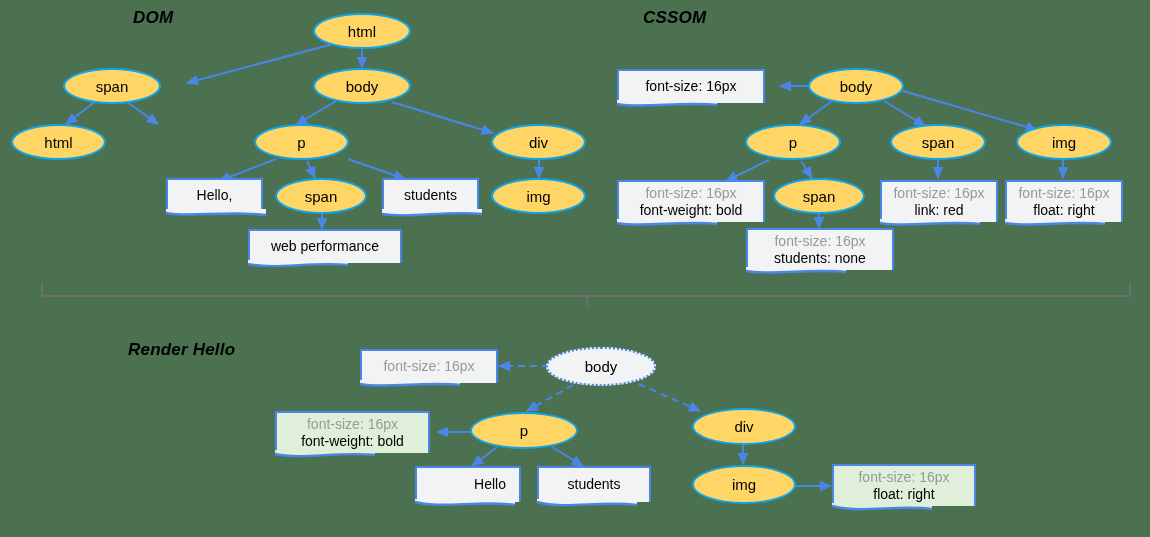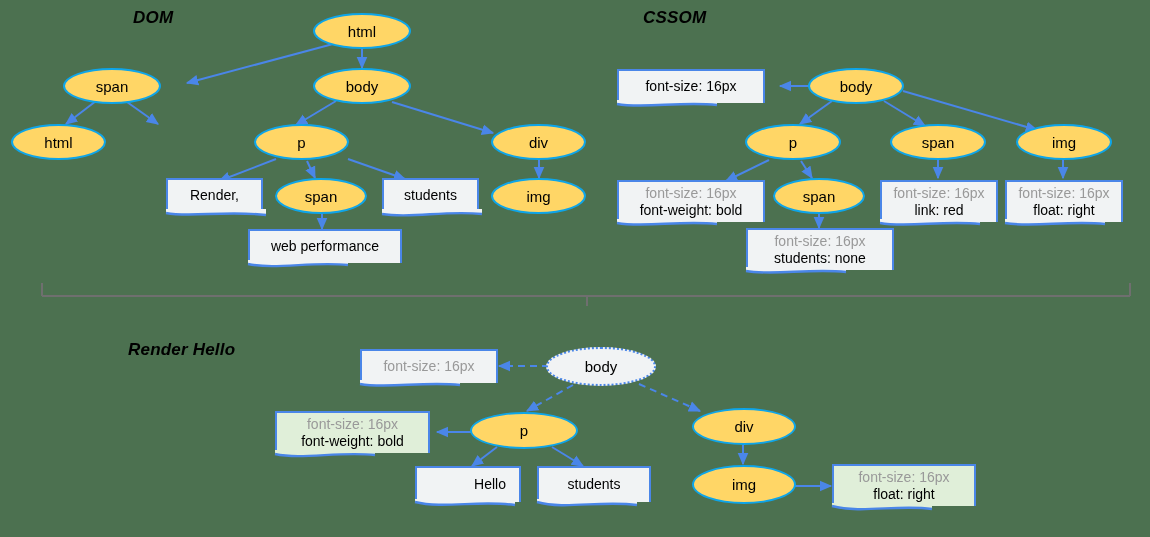--- a/index.html
+++ b/index.html
@@ -160,21 +160,21 @@
     <span>div</span>
   </div>
   <div class="node-ellipse" style="left:275px; top:178px; width:92px; height:36px;">
     <span>span</span>
   </div>
   <div class="node-ellipse" style="left:491px; top:178px; width:95px; height:36px;">
     <span>img</span>
   </div>
 
   <div class="note-box" style="left:166px; top:178px; width:97px; height:34px;">
-    <span>Render,</span>
+    <span>Hello,</span>
     <svg class="wave" viewBox="0 0 100 12" preserveAspectRatio="none">
       <path d="M0,0 L0,4 C25,9 58,1 100,6 L100,0 Z" fill="#f1f3f4"></path>
       <path d="M0,4 C25,9 58,1 100,6" stroke="#4a86e8" stroke-width="2.4" fill="none"></path>
     </svg>
   </div>
   <div class="note-box" style="left:382px; top:178px; width:97px; height:34px;">
     <span>students</span>
     <svg class="wave" viewBox="0 0 100 12" preserveAspectRatio="none">
       <path d="M0,0 L0,5 C30,10 62,1 100,5 L100,0 Z" fill="#f1f3f4"></path>
       <path d="M0,5 C30,10 62,1 100,5" stroke="#4a86e8" stroke-width="2.4" fill="none"></path>

